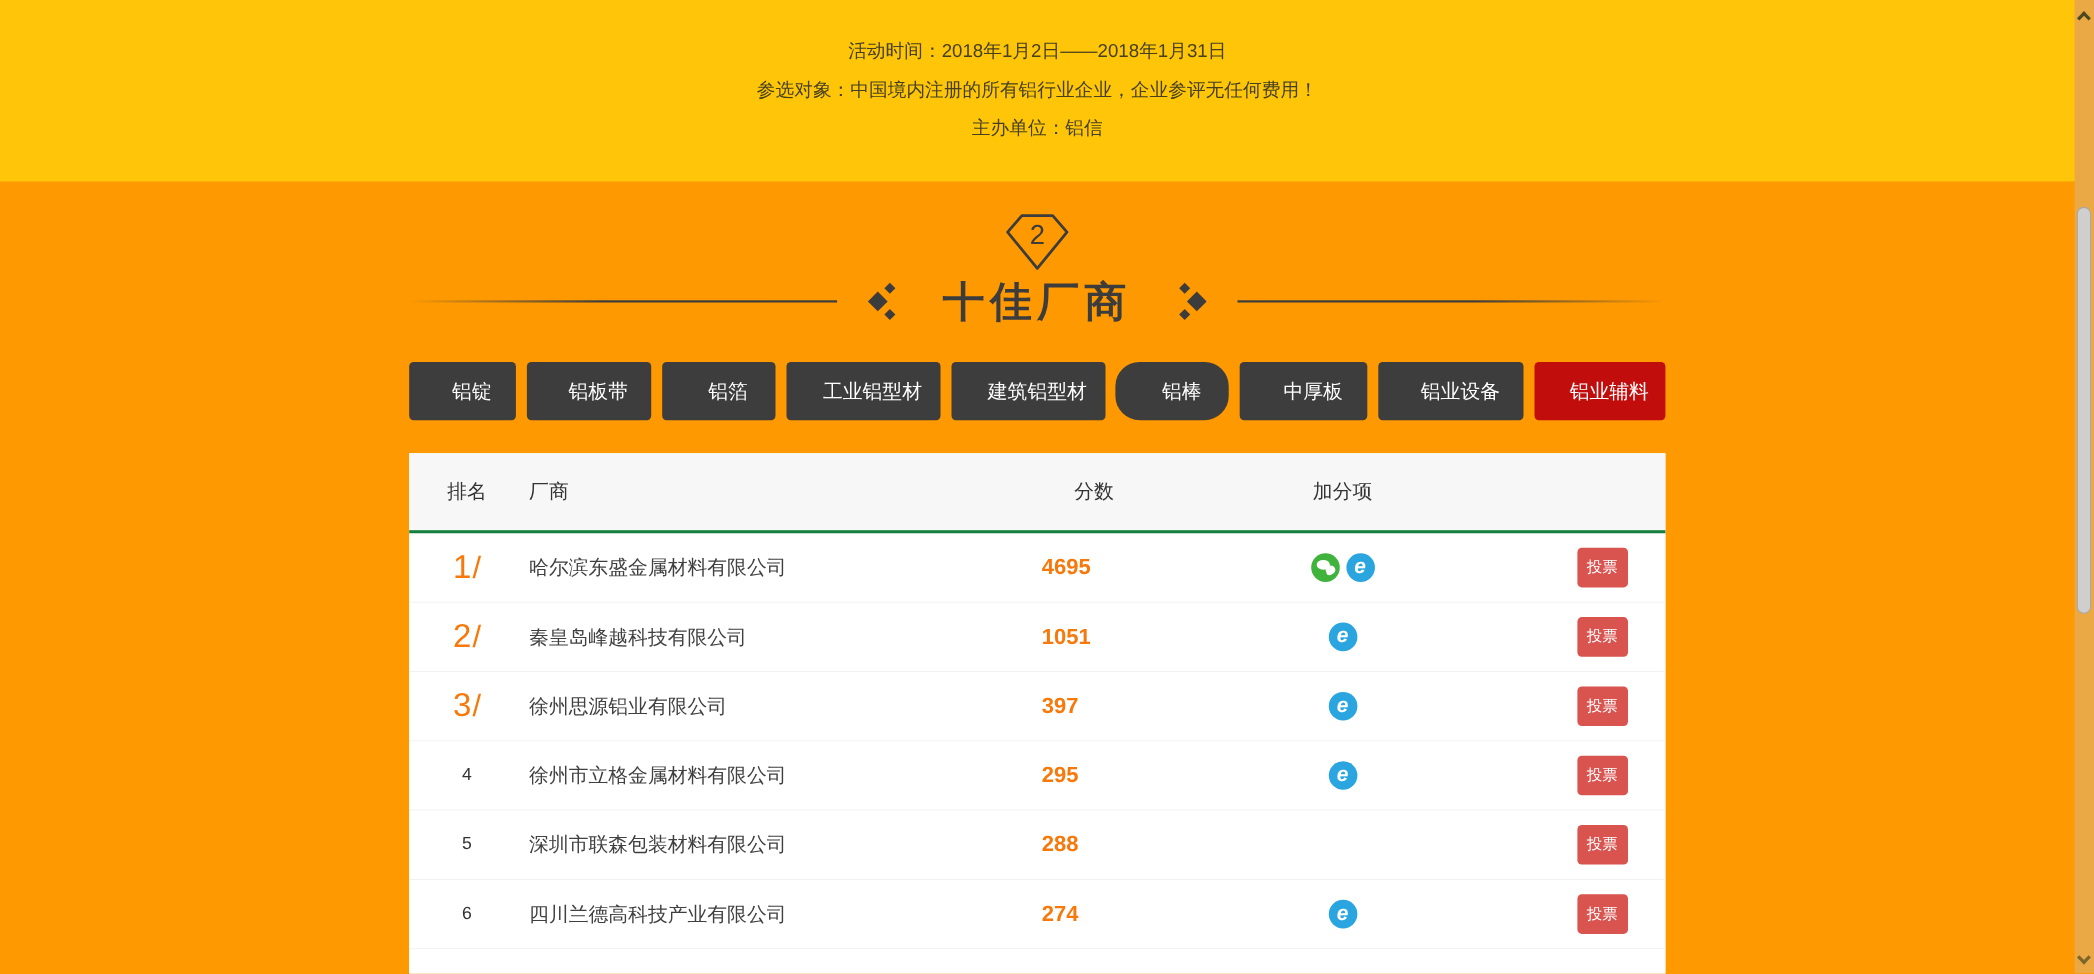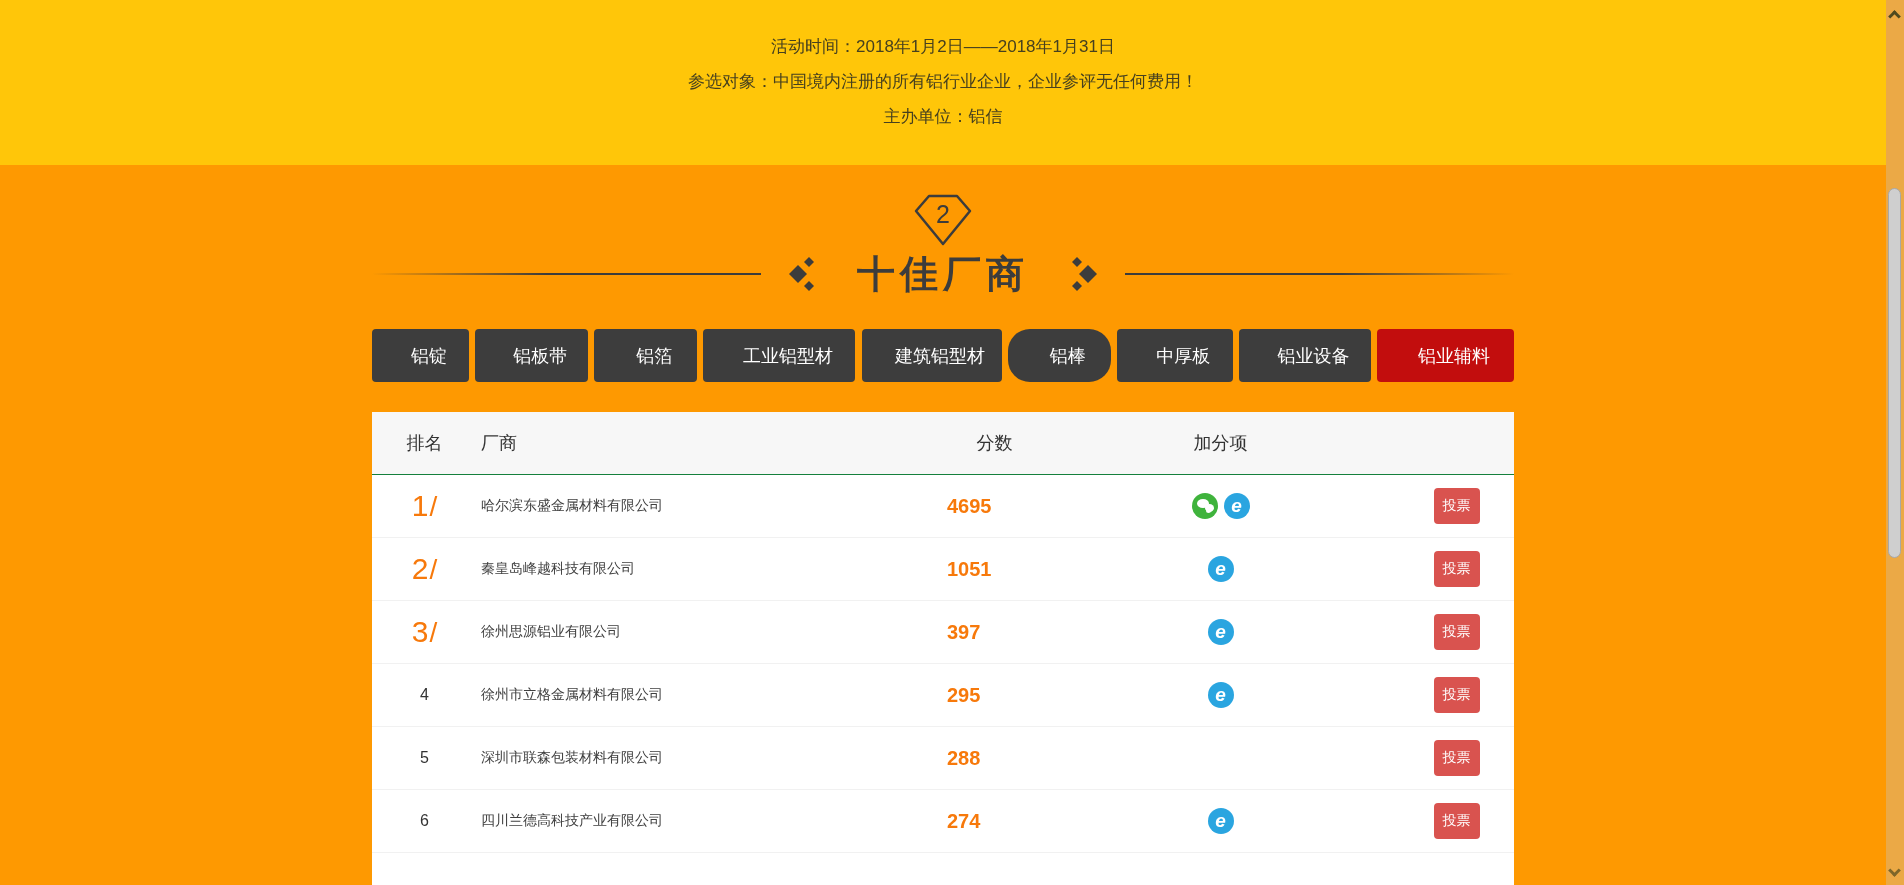--- a/index.html
+++ b/index.html
@@ -28,39 +28,39 @@
   .dia { margin:0 18px; }
   .dia.mirror { transform:scaleX(-1); }
   .page-title { font-size:38px; font-weight:bold; color:#3c3c3c; letter-spacing:5px;
                 margin:0 14px; white-space:nowrap; }
 
   
   .tabs { display:flex; justify-content:space-between; margin-top:34px; }
   .tab { height:53px; background:#3d3d3d; color:#fff; font-size:18px; border:none;
          border-radius:4px; cursor:pointer; display:flex; align-items:center; justify-content:center;padding-left:17px; }
   .tab:nth-child(1){width:97px;} .tab:nth-child(2){width:113px;} .tab:nth-child(3){width:103px;}
-  .tab:nth-child(4){width:152px;} .tab:nth-child(5){width:140px;} .tab:nth-child(6){width:103px;border-radius:22px;}
-  .tab:nth-child(7){width:116px;} .tab:nth-child(8){width:132px;} .tab:nth-child(9){width:137px;text-align:center;}
+  .tab:nth-child(4){width:140px;} .tab:nth-child(5){width:140px;} .tab:nth-child(6){width:103px;border-radius:22px;}
+  .tab:nth-child(7){width:116px;} .tab:nth-child(8){width:132px;} .tab:nth-child(9){width:119px;text-align:center;}
   .tab.active { background:#c20d0d; }
 
   
   .panel { background:#ffffff; margin-top:30px; }
   .thead { display:grid; grid-template-columns:105px 470px 95px 357px 115px;
-           height:63px; align-items:center; background:#f7f7f7;
-           border-bottom:1px solid #15803d; color:#333; font-size:18px; }
+           height:73px; align-items:center; background:#f7f7f7;
+           border-bottom:3px solid #15803d; color:#333; font-size:18px; }
   .thead .c-rank { text-align:center; }
   .thead .c-company { padding-left:4px; }
   .thead .c-score, .thead .c-bonus { text-align:center; }
 
   .row { display:grid; grid-template-columns:105px 470px 95px 357px 115px;
          height:63px; align-items:center; border-bottom:1px solid #f1f1f1; background:#fff; }
   .rank { text-align:center; font-size:16px; color:#333; }
   .rank.top { color:#f7790b; font-size:30px; }
   .rank.top::after { content:"/"; font-size:28px; margin-left:1px; }
-  .company { padding-left:4px; font-size:14px; color:#404040; }
+  .company { padding-left:4px; font-size:18px; color:#404040; }
   .score { font-size:20px; font-weight:bold; color:#f7790b; }
   .bonus { display:flex; justify-content:center; align-items:center; gap:6px; }
 
   .icon-circle { width:26px; height:26px; border-radius:50%; position:relative; cursor:pointer; }
   .ic-wechat { background:#3fb33c; }
   .ic-wechat::before { content:""; position:absolute; left:5px; top:6px; width:12px; height:9px;
                        background:#fff; border-radius:50%; }
   .ic-wechat::after  { content:""; position:absolute; left:13px; top:11px; width:9px; height:8px;
                        background:#fff; border-radius:50%; box-shadow:-1px 3px 0 -2px #fff; }
   .ic-ie { background:#2aa5e0; color:#fff; font-size:19px; font-weight:bold;

